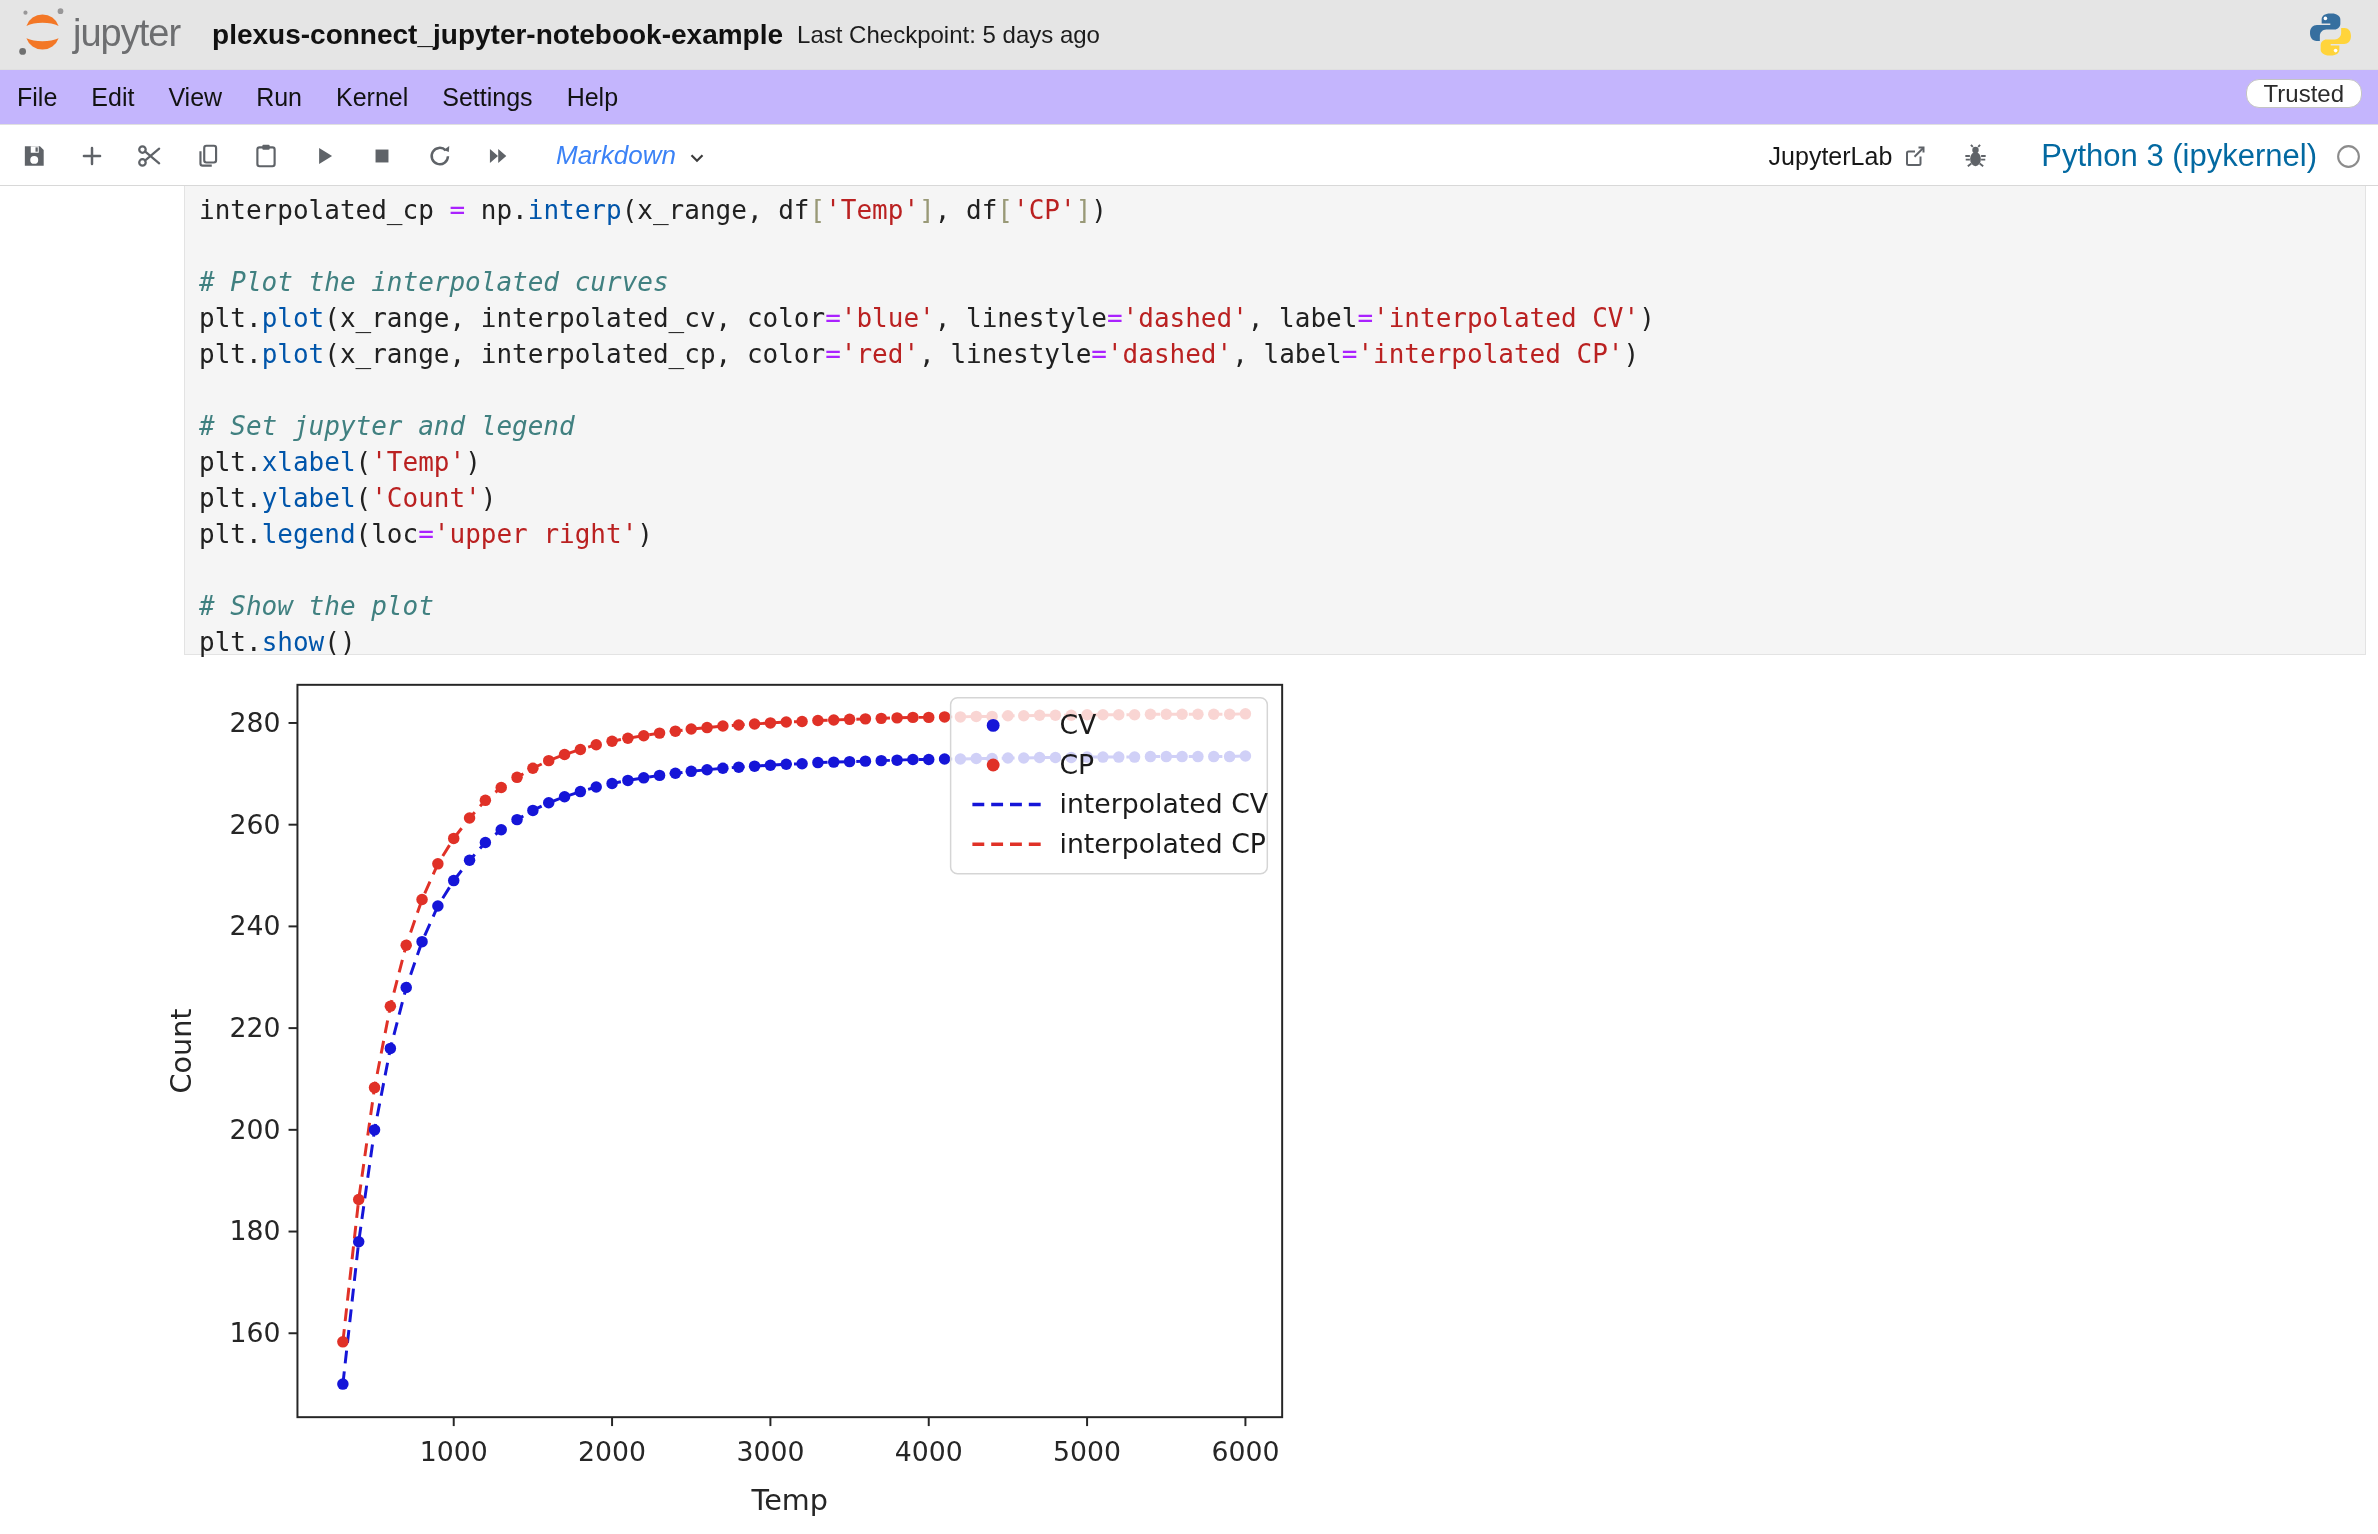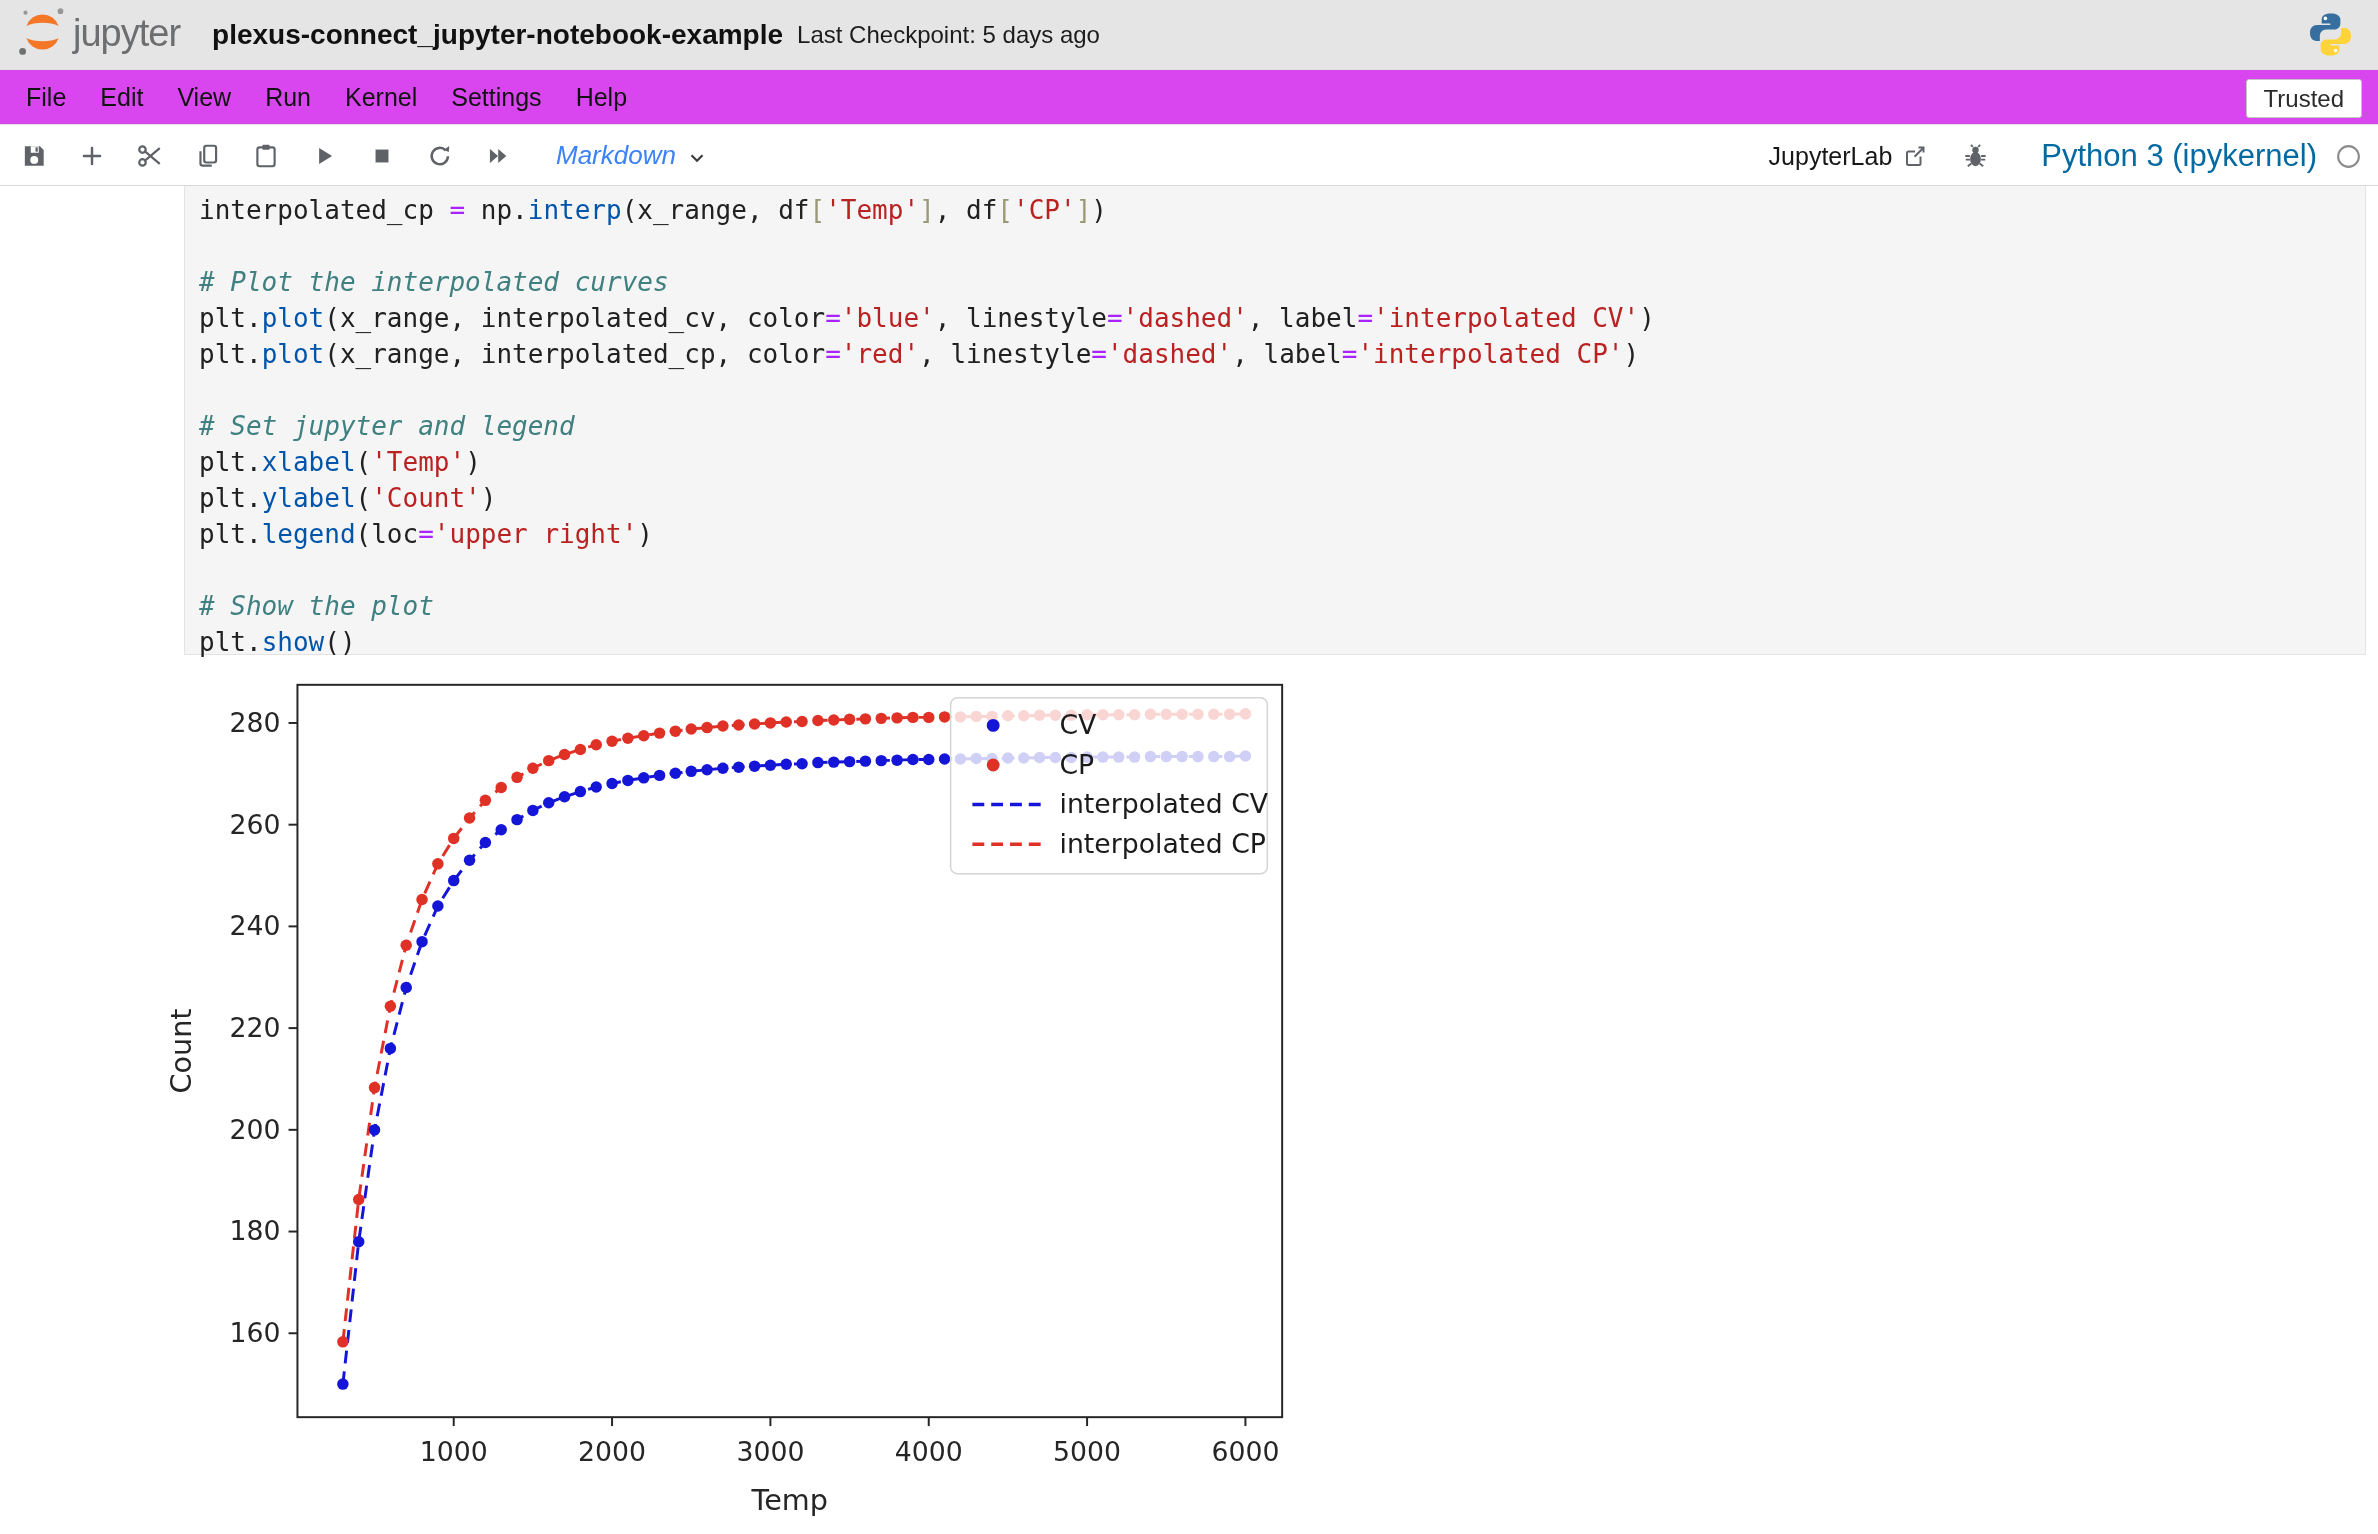--- a/index.html
+++ b/index.html
@@ -7,25 +7,25 @@
        font-family:"Liberation Sans",sans-serif;color:#111;}
   
   .titlebar{position:absolute;left:0;top:0;width:2378px;height:70px;background:#e5e5e5;
             border-bottom:1px solid #e0e0e0;display:flex;align-items:center;padding-left:16px;box-sizing:border-box;}
   .logo-wrap{display:flex;align-items:center;cursor:pointer;}
   .logo-text{font-size:38px;color:#6d6e70;letter-spacing:-1px;margin-left:4px;margin-top:-2px;}
   .nb-title{font-size:28px;font-weight:700;color:#111;margin-left:32px;}
   .checkpoint{font-size:24px;color:#1c1c1c;margin-left:14px;}
   .python-logo{position:absolute;right:22px;top:9px;width:51px;height:51px;}
   
-  .menubar{position:absolute;left:0;top:70px;width:2378px;height:55px;background:#d946ef;
-           border-bottom:1px solid #e0e0e0;display:flex;align-items:center;padding-left:26px;box-sizing:border-box;}
+  .menubar{position:absolute;left:0;top:70px;width:2378px;height:55px;background:#c4b5fd;
+           border-bottom:1px solid #e0e0e0;display:flex;align-items:center;padding-left:17px;box-sizing:border-box;}
   .menu-item{font-size:25px;color:#121212;margin-right:34px;cursor:pointer;}
-  .trusted-btn{position:absolute;right:16px;top:9px;height:39px;padding:0 17px;font-size:24px;color:#2b2b2b;
-               background:#fff;border:1.5px solid #c4c4c4;border-radius:3px;font-family:inherit;}
+  .trusted-btn{position:absolute;right:16px;top:9px;height:29px;padding:0 17px;font-size:24px;color:#2b2b2b;
+               background:#fff;border:1.5px solid #c4c4c4;border-radius:13px;font-family:inherit;}
   
   .toolbar{position:absolute;left:0;top:126px;width:2378px;height:60px;background:#fff;
            border-bottom:1px solid #d8d8d8;display:flex;align-items:center;padding-left:14px;box-sizing:border-box;}
   .tb-btn{width:40px;height:40px;display:flex;align-items:center;justify-content:center;margin-right:18px;
           background:transparent;border:none;padding:0;cursor:pointer;}
   .tb-btn svg{width:28px;height:28px;}
   .celltype{display:flex;align-items:center;margin-left:20px;cursor:pointer;}
   .celltype span{font-size:26px;color:#3b82f6;font-style:italic;}
   .celltype svg{width:22px;height:22px;margin-left:10px;margin-top:4px;}
   .tb-right{position:absolute;right:16px;top:0;height:60px;display:flex;align-items:center;}

